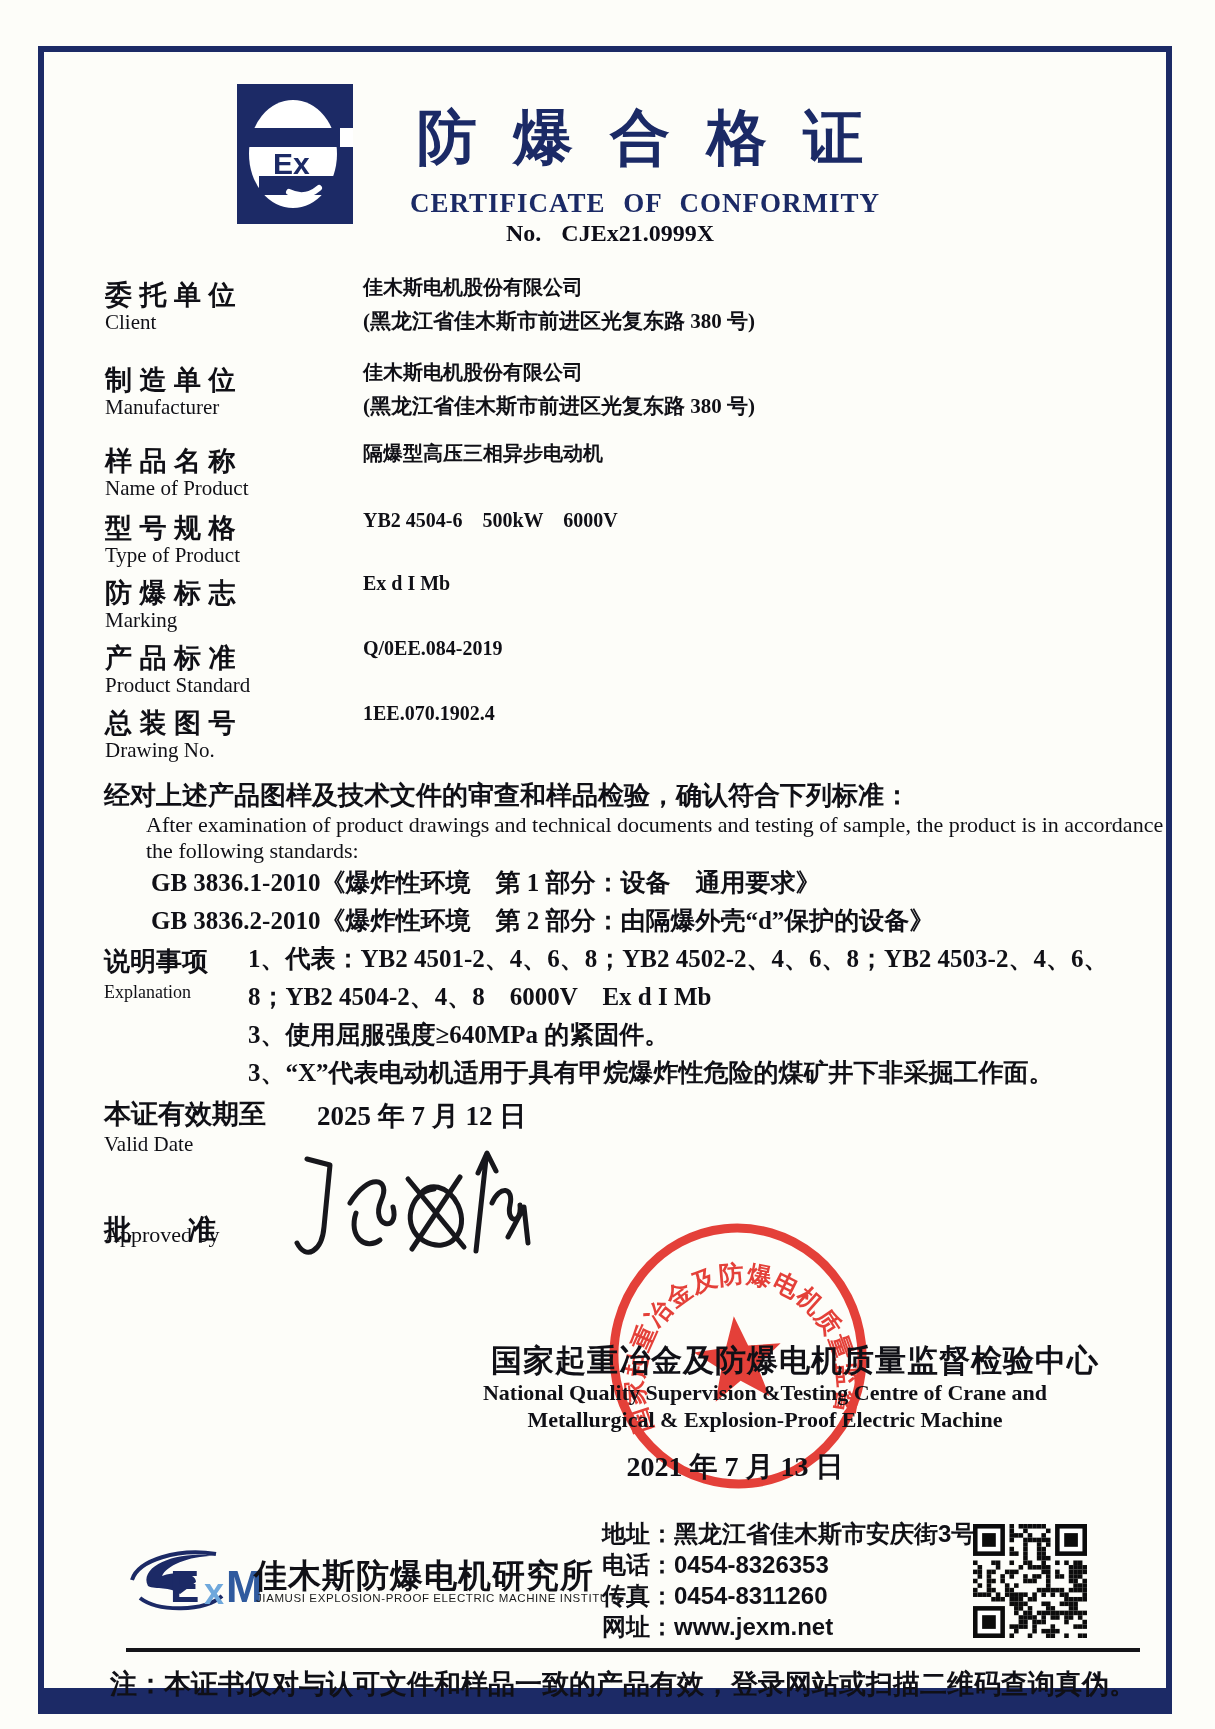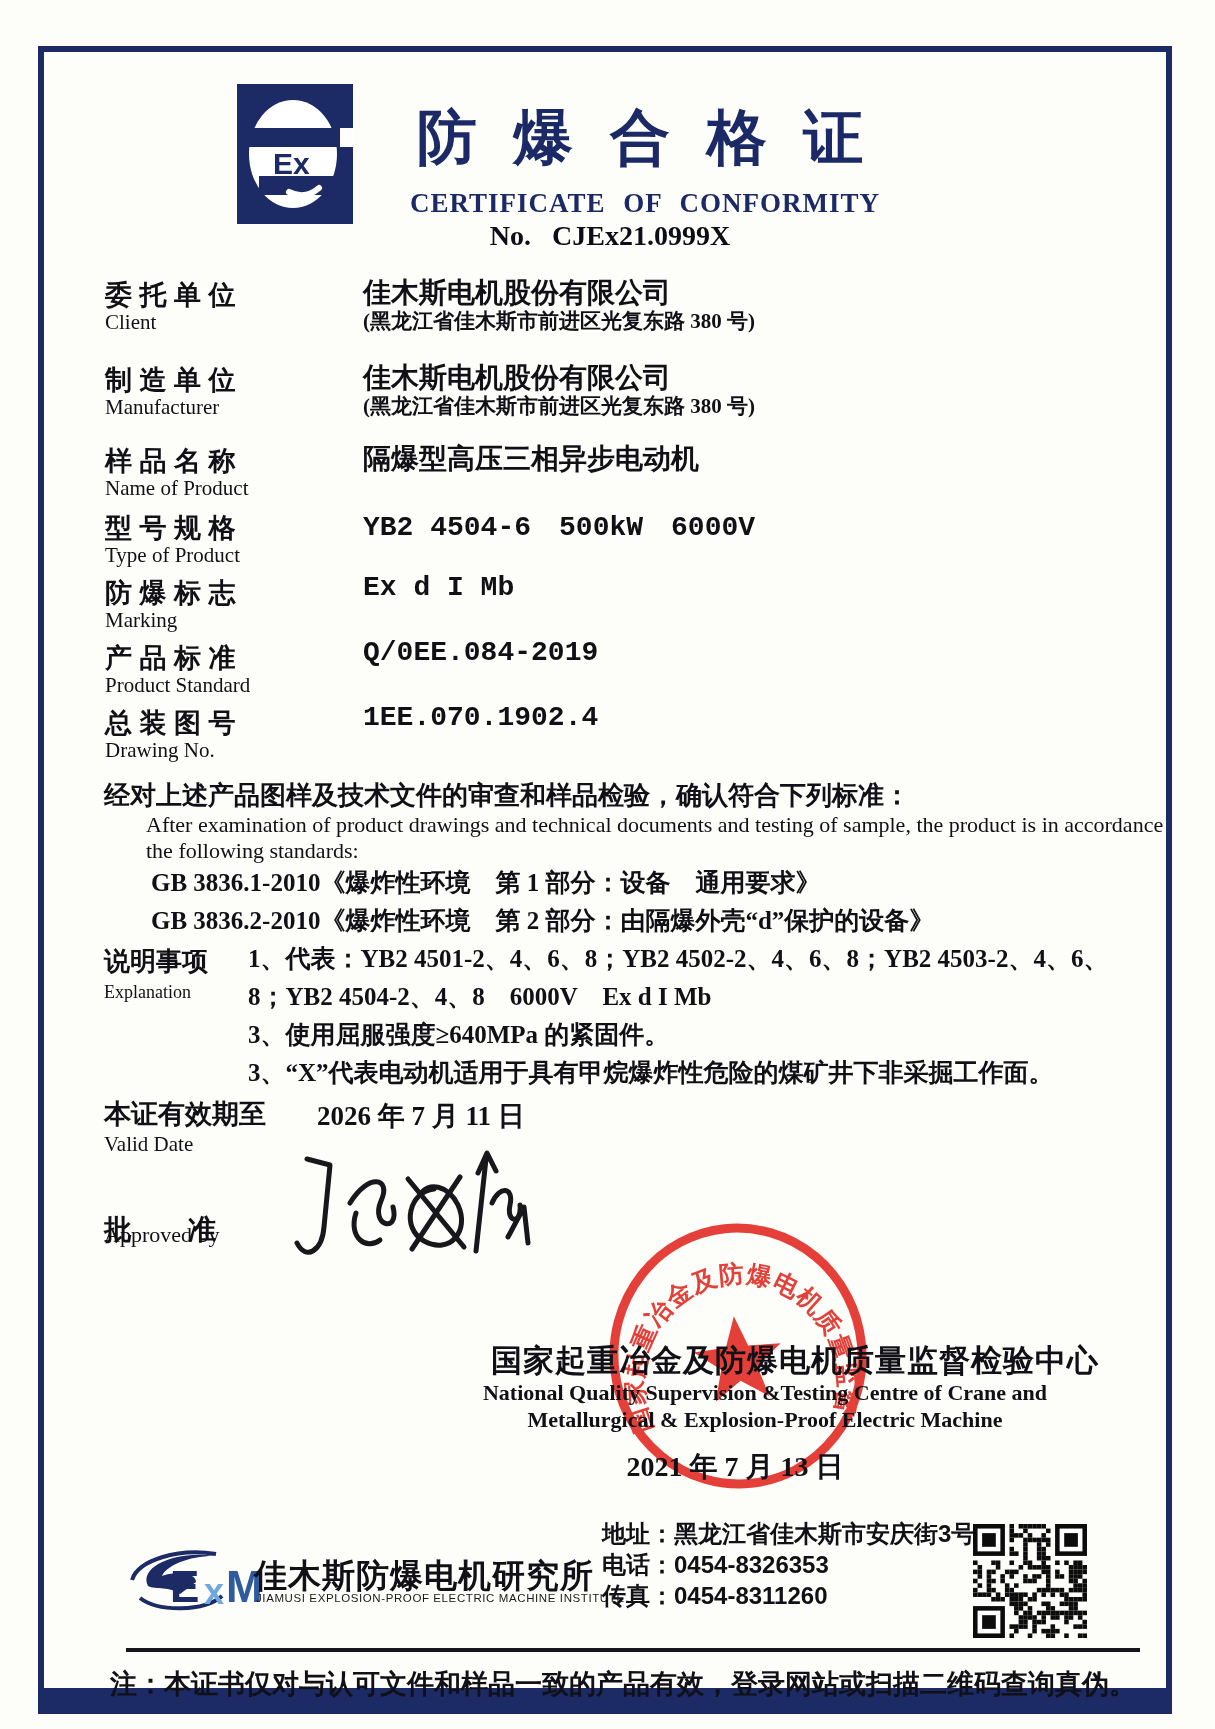--- a/index.html
+++ b/index.html
@@ -8,27 +8,27 @@
   .abs{position:absolute;}
   
   .frame{left:38px;top:46px;width:1134px;height:1668px;box-sizing:border-box;
          border:6px solid #1c2a66;border-bottom-width:26px;background:transparent;}
   
   .logo-ex{left:237px;top:84px;width:116px;height:140px;}
   .title-zh{left:320px;top:98px;width:650px;text-align:center;font-size:60px;font-weight:bold;
             color:#1b2a66;letter-spacing:10px;white-space:nowrap;}
   .title-en{left:320px;top:188px;width:650px;text-align:center;font-size:27px;font-weight:bold;
             color:#1b2a66;font-family:"Liberation Serif",serif;letter-spacing:1px;word-spacing:10px;white-space:nowrap;}
-  .cert-no{left:285px;top:220px;width:650px;text-align:center;font-size:28px;font-weight:600;
+  .cert-no{left:285px;top:220px;width:650px;text-align:center;font-size:24px;font-weight:600;
            color:#0d0d18;font-family:"Liberation Serif",serif;word-spacing:14px;}
   
   .lz{position:absolute;left:0;top:0;font-size:27px;font-weight:bold;white-space:nowrap;}
   .le{position:absolute;left:0;top:33px;font-size:21px;font-family:"Liberation Serif",serif;white-space:nowrap;}
-  .vz{position:absolute;left:258px;top:-3px;font-size:28px;font-weight:600;
-      font-family:Liberation Mono, monospace;white-space:nowrap;}
+  .vz{position:absolute;left:258px;top:-3px;font-size:20px;font-weight:600;
+      font-family:Liberation Serif, serif;white-space:nowrap;}
   .vs{position:absolute;left:258px;top:30px;font-size:21px;font-weight:600;
       font-family:"Liberation Serif",serif;white-space:nowrap;}
   .frow{position:absolute;left:105px;width:1020px;height:70px;}
   #r1{top:277px;} #r2{top:362px;} #r3{top:443px;} #r4{top:510px;}
   #r5{top:575px;} #r6{top:640px;} #r7{top:705px;}
   
   .statement{left:104px;top:778px;width:1030px;font-size:26px;font-weight:bold;white-space:nowrap;}
   .stmt-en{left:106px;top:812px;width:1030px;font-size:22px;line-height:26px;
            font-family:"Liberation Serif",serif;margin-left:40px;}
   .standards{left:151px;top:864px;width:990px;font-size:25px;font-weight:600;line-height:38px;
@@ -133,21 +133,21 @@
 <div class="abs expl-label">说明事项</div>
 <div class="abs expl-en">Explanation</div>
 <div class="abs expl-items">
   <div>1、代表：YB2 4501-2、4、6、8；YB2 4502-2、4、6、8；YB2 4503-2、4、6、8；YB2 4504-2、4、8　6000V　Ex d I Mb</div>
   <div>3、使用屈服强度≥640MPa 的紧固件。</div>
   <div>3、“X”代表电动机适用于具有甲烷爆炸性危险的煤矿井下非采掘工作面。</div>
 </div>
 
 <div class="abs valid-label">本证有效期至</div>
 <div class="abs valid-en">Valid Date</div>
-<div class="abs valid-value">2026 年 7 月 11 日</div>
+<div class="abs valid-value">2025 年 7 月 12 日</div>
 
 <div class="abs appr-label">批　　准</div>
 <div class="abs appr-en">Approved by</div>
 <svg class="abs signature" viewBox="0 0 280 150">
   <g stroke="#17171c" stroke-width="5" fill="none" stroke-linecap="round" stroke-linejoin="round">
     <path d="M55,14 L78,20 L72,82 C70,106 54,116 45,98"></path>
     <path d="M98,58 C116,28 140,32 129,56 C118,82 148,88 141,62 M104,68 C96,92 114,106 128,95"></path>
     <path d="M182,44 C158,46 148,82 172,96 C198,110 218,86 206,60 C196,40 176,36 168,50"></path>
     <path d="M156,34 L212,102 M208,32 L160,104"></path>
     <path d="M224,106 C228,70 231,40 234,14 M226,28 L235,8 L244,26"></path>
@@ -181,20 +181,21 @@
   <text x="86" y="58" font-size="36" font-weight="bold" fill="#6fa8dc">x</text>
   <text x="108" y="56" font-size="44" font-weight="bold" fill="#2f5a9e">M</text>
 </svg>
 <div class="abs inst-name">佳木斯防爆电机研究所</div>
 <div class="abs inst-en">JIAMUSI EXPLOSION-PROOF ELECTRIC MACHINE INSTITUTE</div>
 
 <div class="abs contacts">
   <div class="cl"><span>地址：</span><span>黑龙江省佳木斯市安庆街3号</span></div>
   <div class="cl"><span>电话：</span><span>0454-8326353</span></div>
   <div class="cl"><span>传真：</span><span>0454-8311260</span></div>
+  <div class="cl"><span>网址：</span><span>www.jexm.net</span></div>
 </div>
 
 <svg class="abs qr" id="qrSvg" viewBox="0 0 113 113" fill="#0c0c0c">
     <rect x="36.16" y="0" width="4.52" height="4.52"></rect>
     <rect x="45.199999999999996" y="0" width="4.52" height="4.52"></rect>
     <rect x="49.72" y="0" width="4.52" height="4.52"></rect>
     <rect x="54.239999999999995" y="0" width="4.52" height="4.52"></rect>
     <rect x="58.75999999999999" y="0" width="4.52" height="4.52"></rect>
     <rect x="63.279999999999994" y="0" width="4.52" height="4.52"></rect>
     <rect x="67.8" y="0" width="4.52" height="4.52"></rect>

